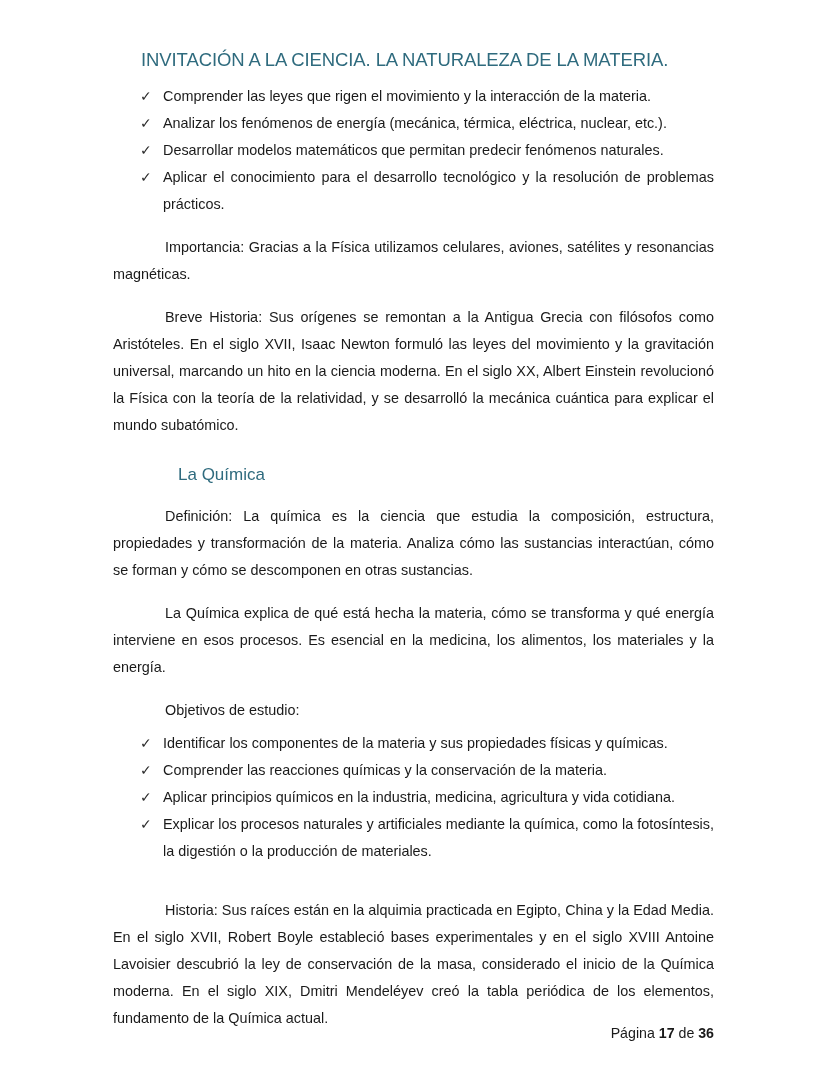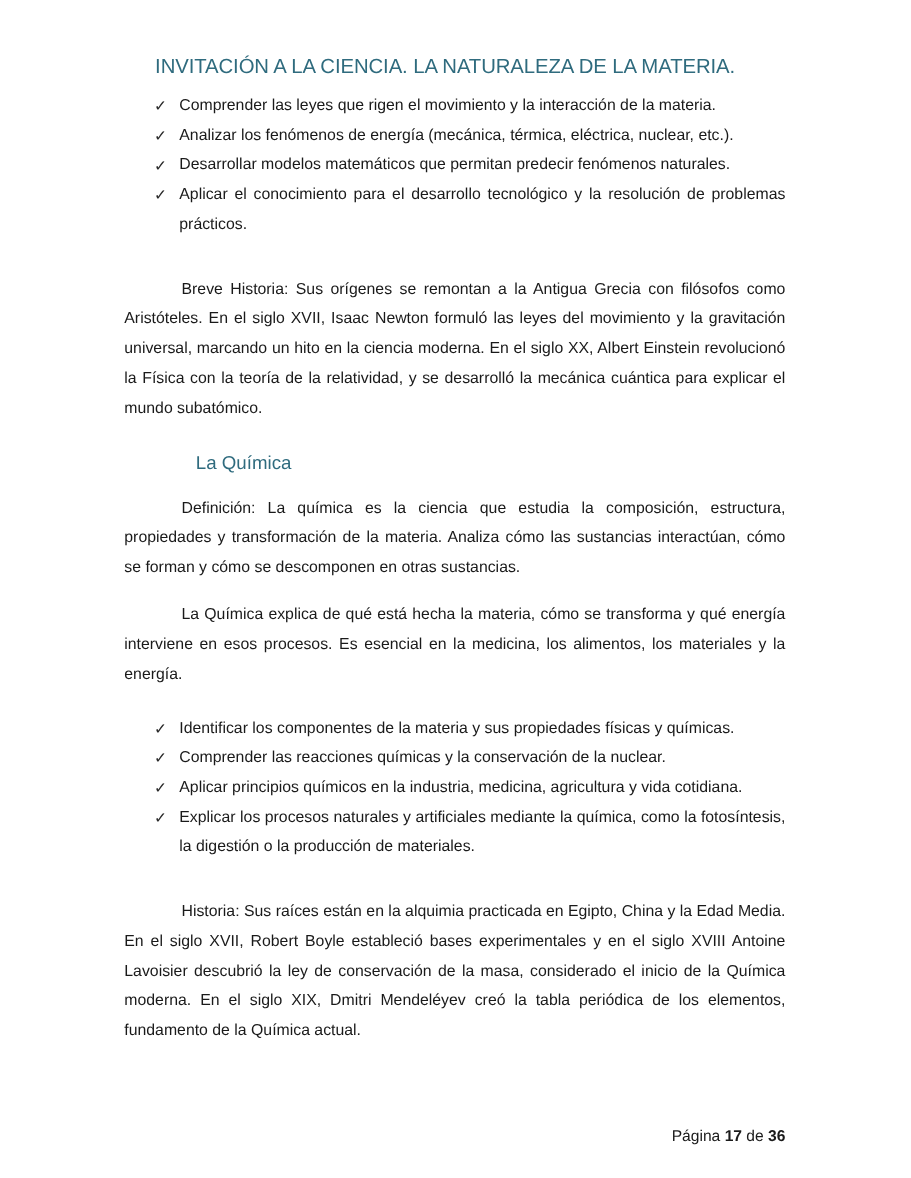--- a/index.html
+++ b/index.html
@@ -123,46 +123,48 @@
         <span class="li-text">Desarrollar modelos matemáticos que permitan predecir fenómenos naturales.</span>
       </li>
       <li>
         <span class="tick">✓</span>
         <span class="li-text">Aplicar el conocimiento para el desarrollo tecnológico y la resolución de problemas prácticos.</span>
       </li>
     </ul>
 
     <div class="par-gap"></div>
 
+    <p class="body-par">Importancia: Gracias a la Física utilizamos celulares, aviones, satélites y resonancias magnéticas.</p>
 
     <div class="par-gap"></div>
 
     <p class="body-par">Breve Historia: Sus orígenes se remontan a la Antigua Grecia con filósofos como Aristóteles. En el siglo XVII, Isaac Newton formuló las leyes del movimiento y la gravitación universal, marcando un hito en la ciencia moderna. En el siglo XX, Albert Einstein revolucionó la Física con la teoría de la relatividad, y se desarrolló la mecánica cuántica para explicar el mundo subatómico.</p>
 
     <h2 class="section-heading">La Química</h2>
 
     <p class="body-par">Definición: La química es la ciencia que estudia la composición, estructura, propiedades y transformación de la materia. Analiza cómo las sustancias interactúan, cómo se forman y cómo se descomponen en otras sustancias.</p>
 
     <div class="par-gap"></div>
 
     <p class="body-par">La Química explica de qué está hecha la materia, cómo se transforma y qué energía interviene en esos procesos. Es esencial en la medicina, los alimentos, los materiales y la energía.</p>
 
     <div class="par-gap"></div>
 
+    <p class="body-par">Objetivos de estudio:</p>
 
     <div class="gap-xs"></div>
 
     <ul class="check-list">
       <li>
         <span class="tick">✓</span>
         <span class="li-text">Identificar los componentes de la materia y sus propiedades físicas y químicas.</span>
       </li>
       <li>
         <span class="tick">✓</span>
-        <span class="li-text">Comprender las reacciones químicas y la conservación de la nuclear.</span>
+        <span class="li-text">Comprender las reacciones químicas y la conservación de la materia.</span>
       </li>
       <li>
         <span class="tick">✓</span>
         <span class="li-text">Aplicar principios químicos en la industria, medicina, agricultura y vida cotidiana.</span>
       </li>
       <li>
         <span class="tick">✓</span>
         <span class="li-text">Explicar los procesos naturales y artificiales mediante la química, como la fotosíntesis, la digestión o la producción de materiales.</span>
       </li>
     </ul>

